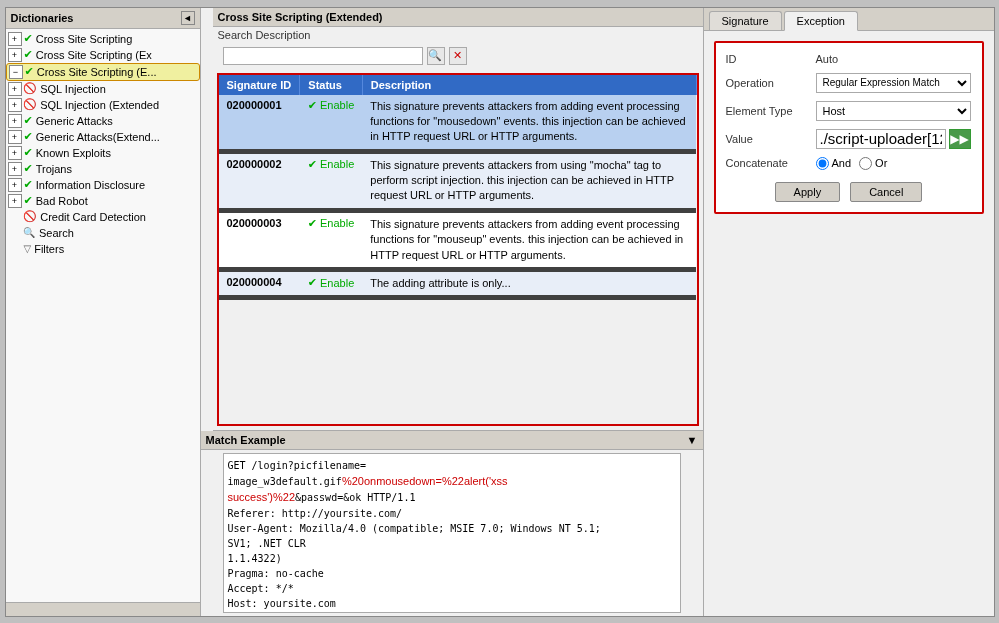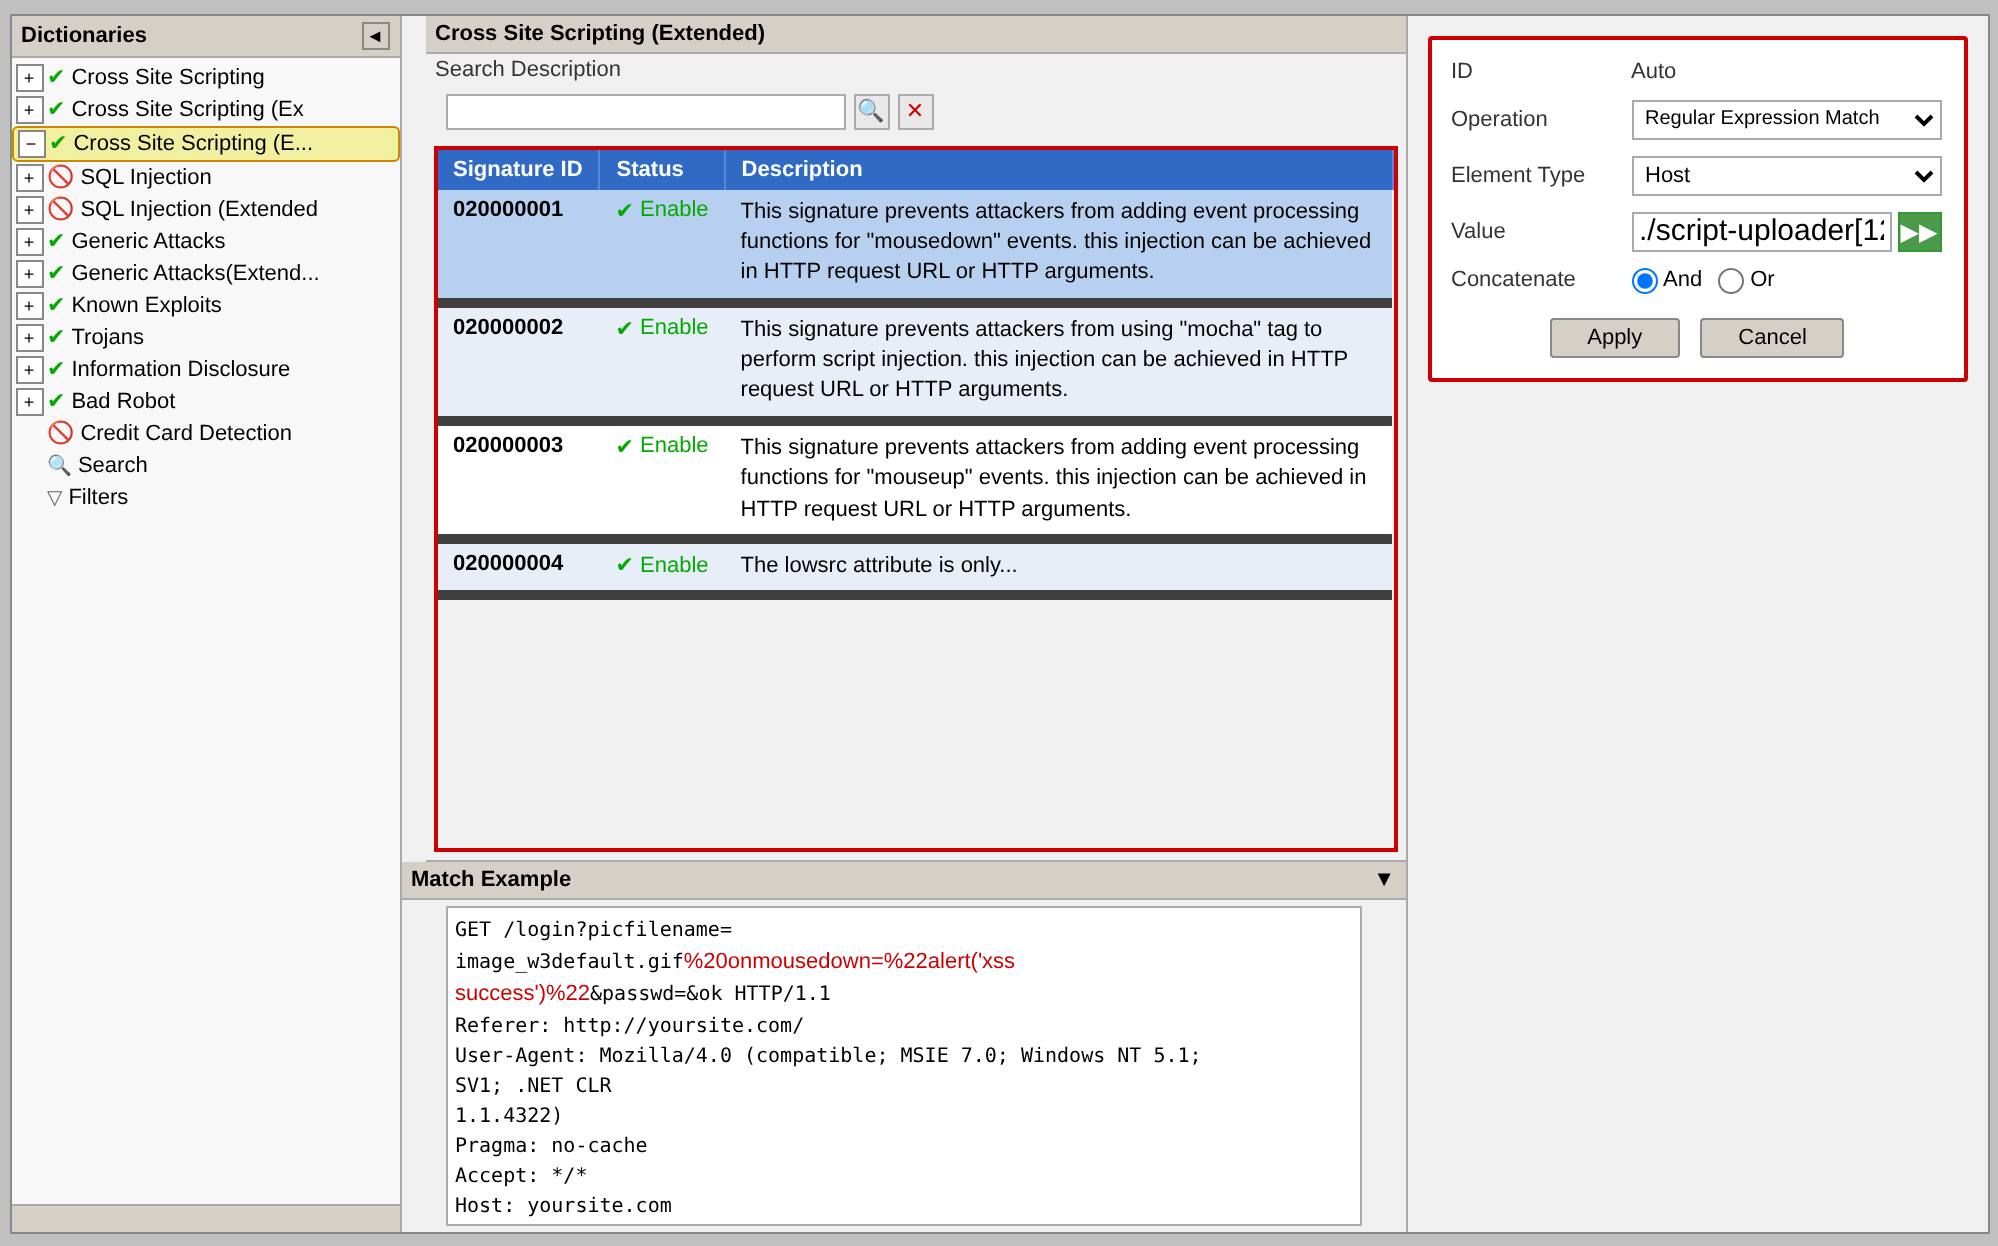--- a/index.html
+++ b/index.html
@@ -449,21 +449,21 @@
                 <td>
                   <span style="color:#00aa00; display:flex; align-items:center; gap:3px; white-space:nowrap;"><span>✔</span> Enable</span>
                 </td>
                 <td class="td-desc">This signature prevents attackers from adding event processing functions for "mouseup" events. this injection can be achieved in HTTP request URL or HTTP arguments.</td>
               </tr>
               <tr>
                 <td class="td-sig-id">020000004</td>
                 <td>
                   <span style="color:#00aa00; display:flex; align-items:center; gap:3px; white-space:nowrap;"><span>✔</span> Enable</span>
                 </td>
-                <td class="td-desc">The lowsrc attribute is only...</td>
+                <td class="td-desc">The adding attribute is only...</td>
               </tr>
             </tbody>
         </table>
       </div>
     </div>
 
     <div class="center-bottom">
       <div class="center-bottom-header">
         <span>Match Example</span>
         <span style="cursor:pointer;">▼</span>
@@ -479,20 +479,28 @@
         Pragma: no-cache<br>
         Accept: */*<br>
         Host: yoursite.com<br>
         Connection: Keep-Alive<br>
         Cookie:CustomCookie=WebInspect0;ASPSESSIONIDSQQQDTDRD=KL
       </div>
     </div>
   </div>
 
   <div class="right-panel">
+    <div class="tabs-bar">
+      <div class="tab">
+        <span>Signature</span>
+      </div>
+      <div class="tab active">
+        <span>Exception</span>
+      </div>
+    </div>
     <div class="right-panel-content">
       <div class="form-box">
 
         <div class="form-row">
           <span class="form-label">ID</span>
           <span class="form-value">Auto</span>
         </div>
 
         <div class="form-row">
           <span class="form-label">Operation</span>

